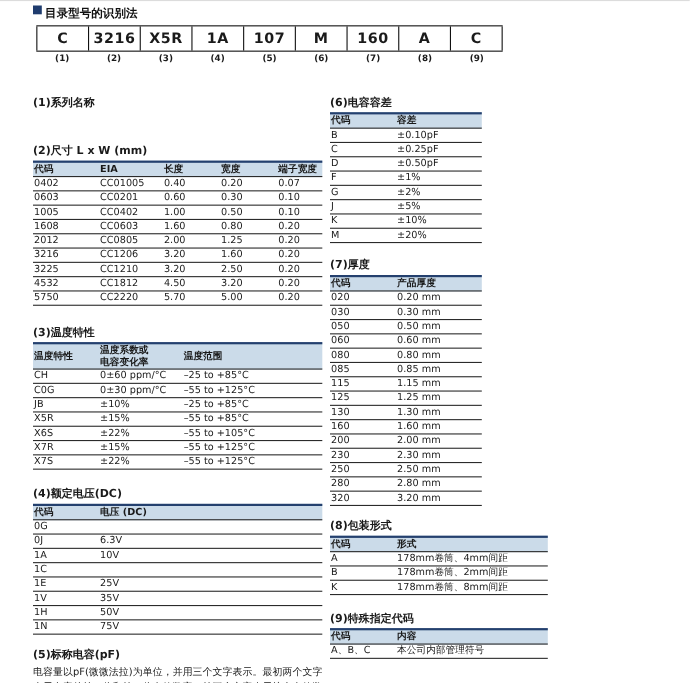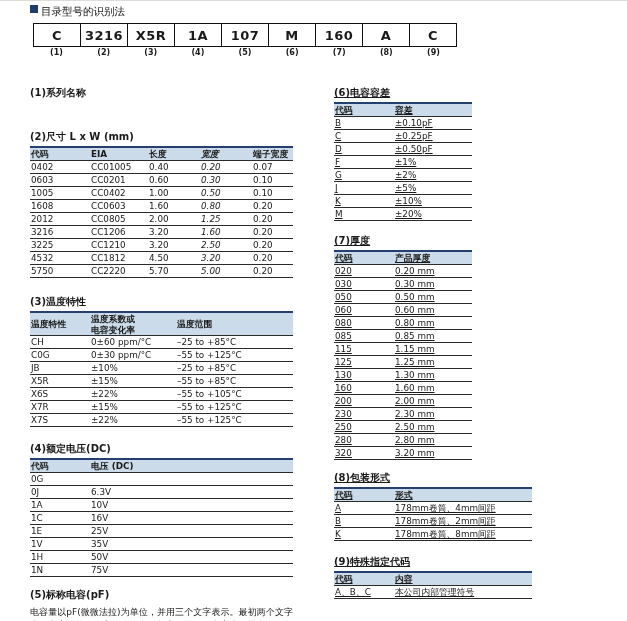--- a/index.html
+++ b/index.html
@@ -6,35 +6,35 @@
   body{
     width:627px;height:621px;background:#ffffff;position:relative;overflow:hidden;
     font-family:"DejaVu Sans","Liberation Sans",sans-serif;
     color:#1a1a1a;-webkit-font-smoothing:antialiased;
     border-top:1px solid #dcdcdc;box-sizing:border-box;
   }
   .page{position:absolute;inset:0;}
 
   
   .doc-title{position:absolute;left:30px;top:4px;display:flex;gap:3px;
-    font-size:10.5px;font-weight:normal;color:#111;}
+    font-size:10.5px;font-weight:bold;color:#111;}
   .bullet{width:8px;height:8px;background:#1f3c6e;display:inline-block;}
 
   
   .pn-strip{position:absolute;left:33px;top:22px;width:424px;height:22px;display:flex;
     border-top:1.5px solid #111;border-bottom:1.5px solid #111;}
   .pn-cell{flex:1;display:flex;align-items:center;justify-content:center;
     font-size:13px;font-weight:bold;border-left:1.5px solid #111;letter-spacing:.5px;}
   .pn-cell:last-child{border-right:1.5px solid #111;}
   .pn-labels{position:absolute;left:33px;top:47px;width:424px;display:flex;}
   .pn-pos{flex:1;text-align:center;font-size:8px;font-weight:bold;}
 
   
   .col-left{position:absolute;left:30px;top:85px;width:263px;}
-  .col-right{position:absolute;left:334px;top:85px;width:200px;text-decoration:underline;}
+  .col-right{position:absolute;left:300px;top:85px;width:200px;}
 
   .section-title{font-size:10px;font-weight:bold;margin:0 0 2px 0;}
   .sec{margin:0;}
   .sec1{margin-top:0;}
   .sec2{margin-top:30px;}
   .sec3{margin-top:17px;}
   .sec4{margin-top:15px;}
   .sec5{margin-top:11px;}
   .sec6{margin-top:0;}
   .sec7{margin-top:13px;}
@@ -47,26 +47,26 @@
   .tcell{font-size:8.8px;line-height:10.5px;white-space:pre-line;padding:1px 0 0 1px;box-sizing:border-box;}
   .thead{background:#cbdbe9;border-top:2px solid #24406e;border-bottom:1px solid #2b2b2b;}
   .thead .tcell{font-weight:bold;}
 
   .w138{width:138px;}
   .w198{width:198px;}
 
   .t-size .tcell:nth-child(1){width:60px;}
   .t-size .tcell:nth-child(2){width:58px;}
   .t-size .tcell:nth-child(3){width:52px;}
-  .t-size .tcell:nth-child(4){width:52px;font-style:italic;}
+  .t-size .tcell:nth-child(4){width:52px;}
   .t-size .tcell:nth-child(5){flex:1;}
 
   .t-temp .tcell:nth-child(1){width:60px;}
   .t-temp .tcell:nth-child(2){width:76px;}
-  .t-temp .tcell:nth-child(3){flex:1;margin-left:10px;}
+  .t-temp .tcell:nth-child(3){flex:1;}
 
   .t-two .tcell:nth-child(1){width:60px;}
   .t-two .tcell:nth-child(2){flex:1;}
 
   
   .para{font-size:9px;line-height:13px;margin-top:4px;text-align:justify;}
 </style>
 </head>
 <body>
 
@@ -243,21 +243,20 @@
           <div class="trow">
             <div class="tcell">0J</div>
             <div class="tcell">6.3V</div>
           </div>
           <div class="trow">
             <div class="tcell">1A</div>
             <div class="tcell">10V</div>
           </div>
           <div class="trow">
             <div class="tcell">1C</div>
-            <div class="tcell">16V</div>
           </div>
           <div class="trow">
             <div class="tcell">1E</div>
             <div class="tcell">25V</div>
           </div>
           <div class="trow">
             <div class="tcell">1V</div>
             <div class="tcell">35V</div>
           </div>
           <div class="trow">

